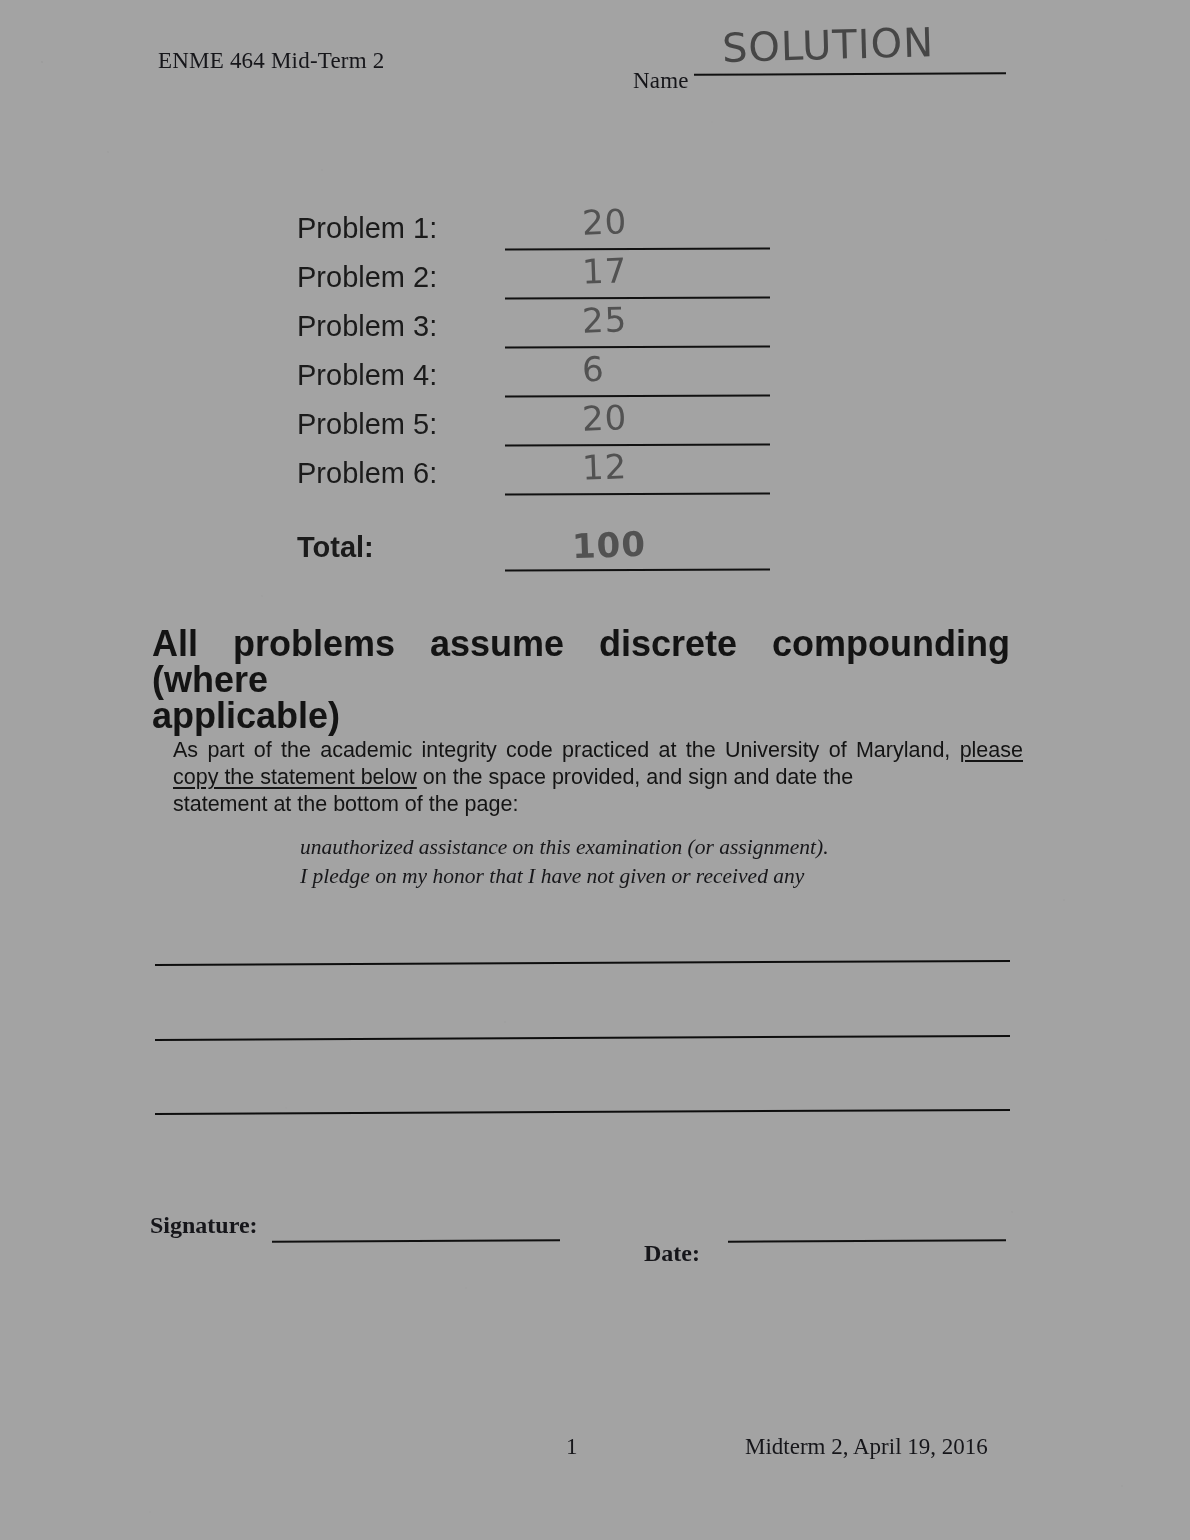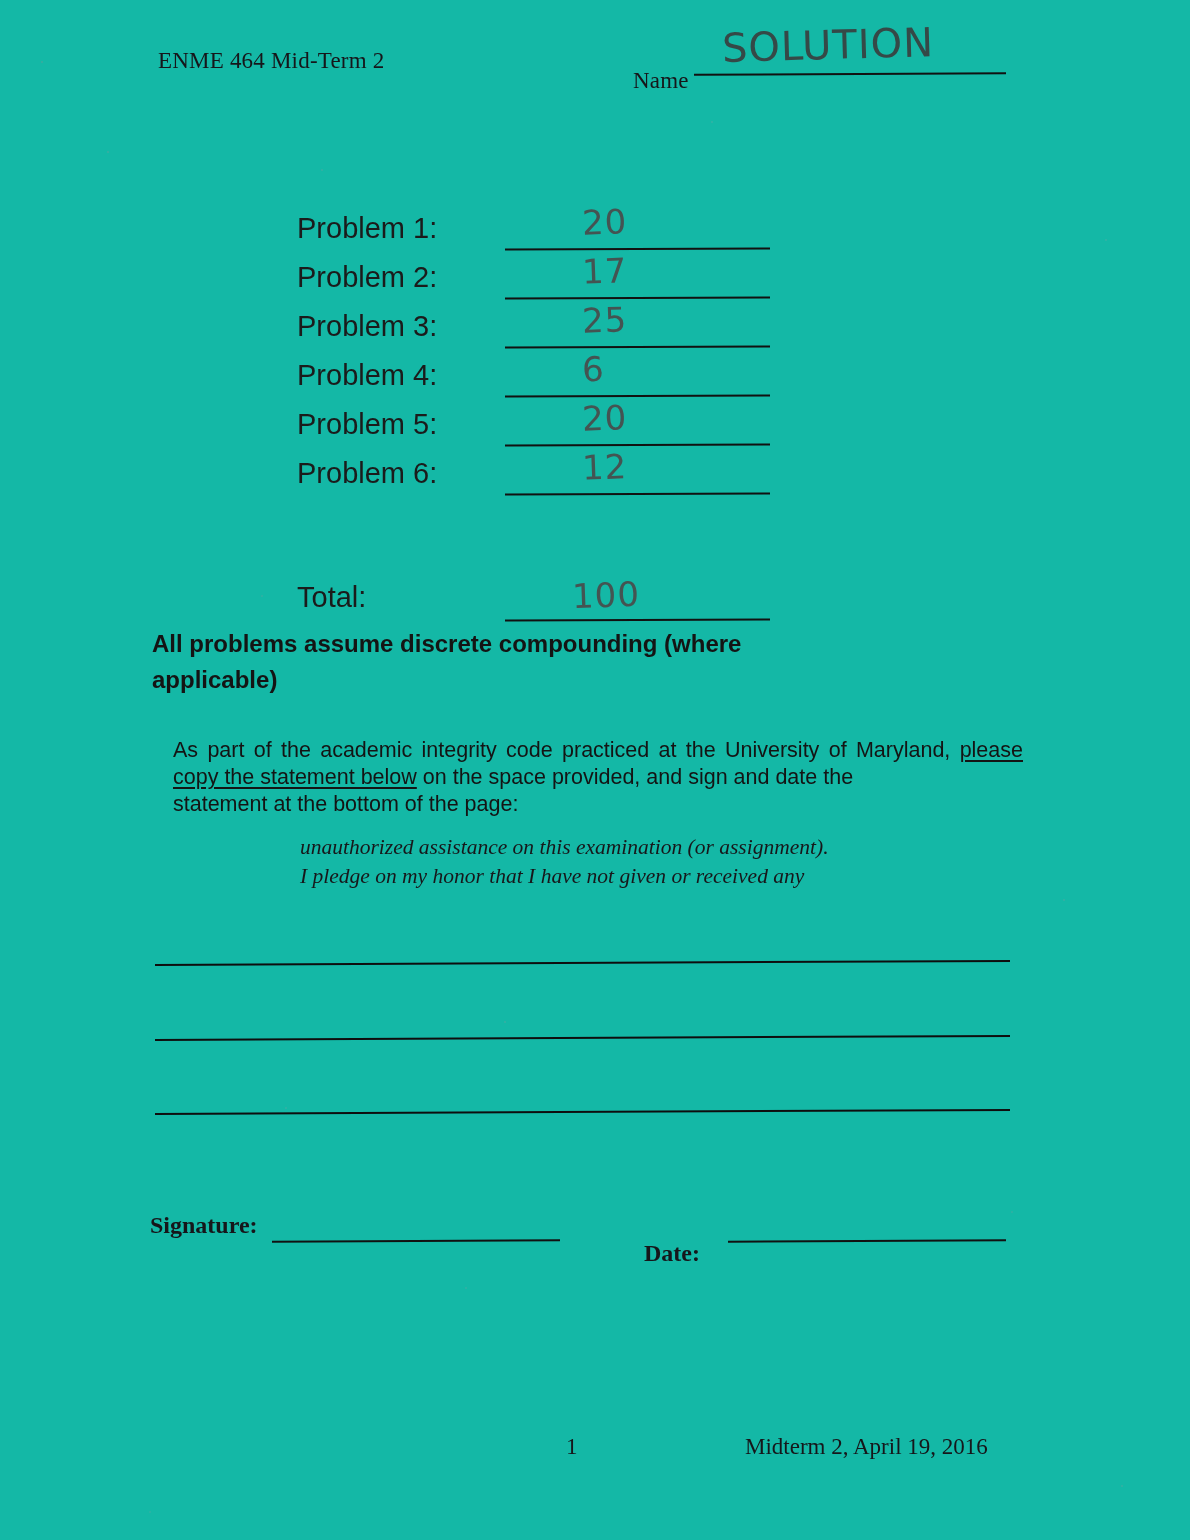--- a/index.html
+++ b/index.html
@@ -7,21 +7,21 @@
     padding: 0;
     background: #ffffff;
   }
   body {
     font-family: "Liberation Serif", serif;
   }
   .page {
     position: relative;
     width: 1190px;
     height: 1540px;
-    background: #14b8a6;
+    background: #a3a3a3;
     overflow: hidden;
     color: #16161a;
   }
   
   .scan-noise {
     position: absolute;
     inset: 0;
     pointer-events: none;
     opacity: .5;
     background-image:
@@ -82,21 +82,21 @@
   .scores {
     position: absolute;
     left: 297px;
     top: 210px;
     width: 490px;
   }
   .score-row {
     position: relative;
     height: 49px;
   }
-  .score-row.total-row { margin-top: 75px; }
+  .score-row.total-row { margin-top: 25px; font-weight: bold; }
   .score-label {
     position: absolute;
     left: 0;
     top: 0;
     font-family: "Liberation Sans", sans-serif;
     font-size: 29px;
     line-height: 36px;
     color: #1b1b1b;
     white-space: nowrap;
   }
@@ -124,21 +124,21 @@
   .score-row.total-row .score-value { left: 275px; top: -4px; }
 
   
   .bold-note {
     position: absolute;
     left: 152px;
     top: 626px;
     width: 858px;
     font-family: "Liberation Sans", sans-serif;
     font-weight: bold;
-    font-size: 24px;
+    font-size: 36px;
     line-height: 36px;
     text-align: justify;
     color: #141414;
   }
   .bold-note .last-line { text-align: left; }
 
   
   .integrity {
     position: absolute;
     left: 173px;

